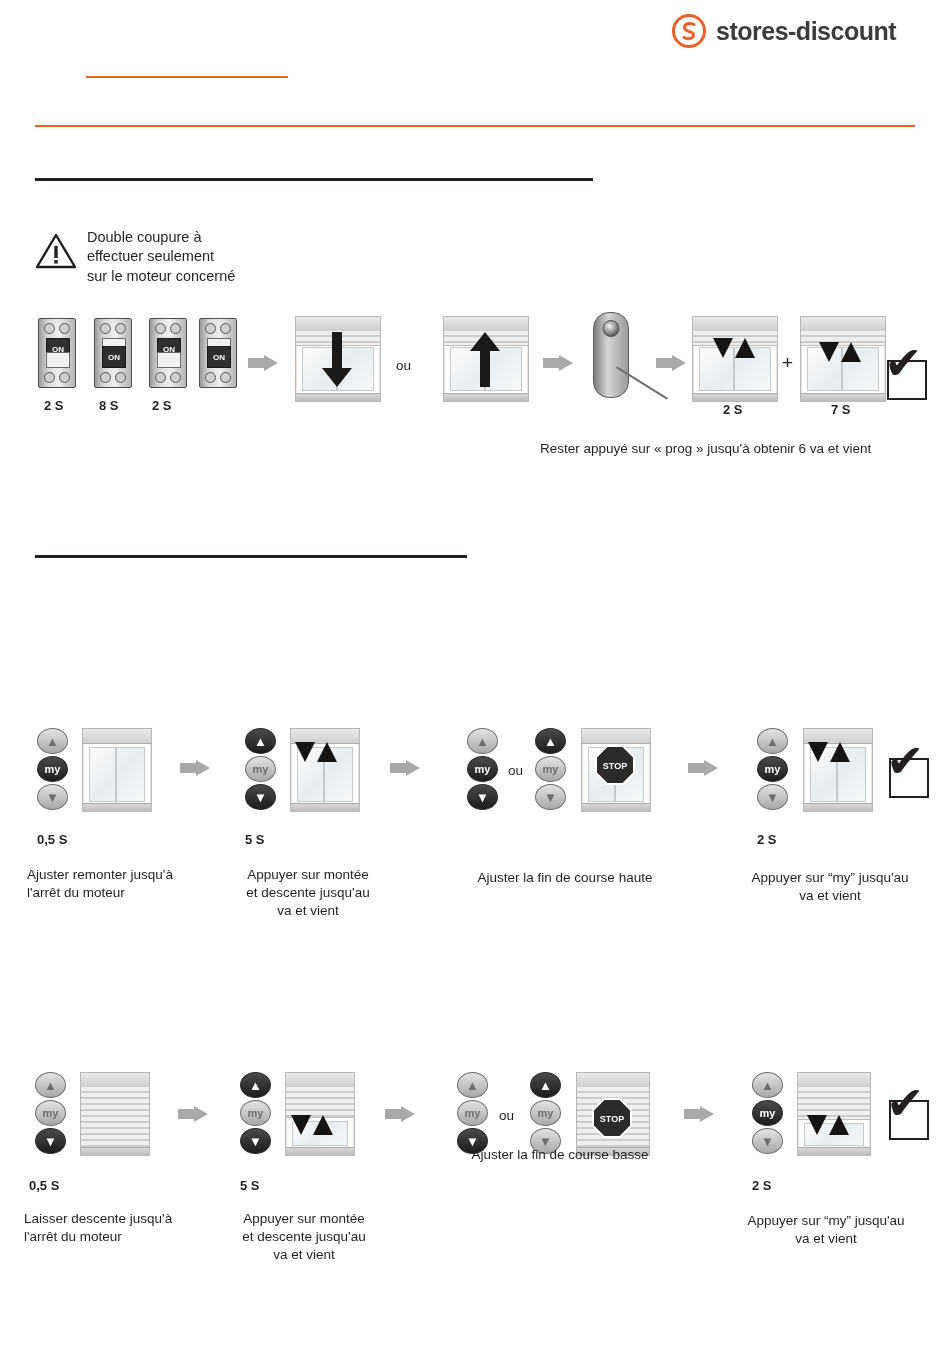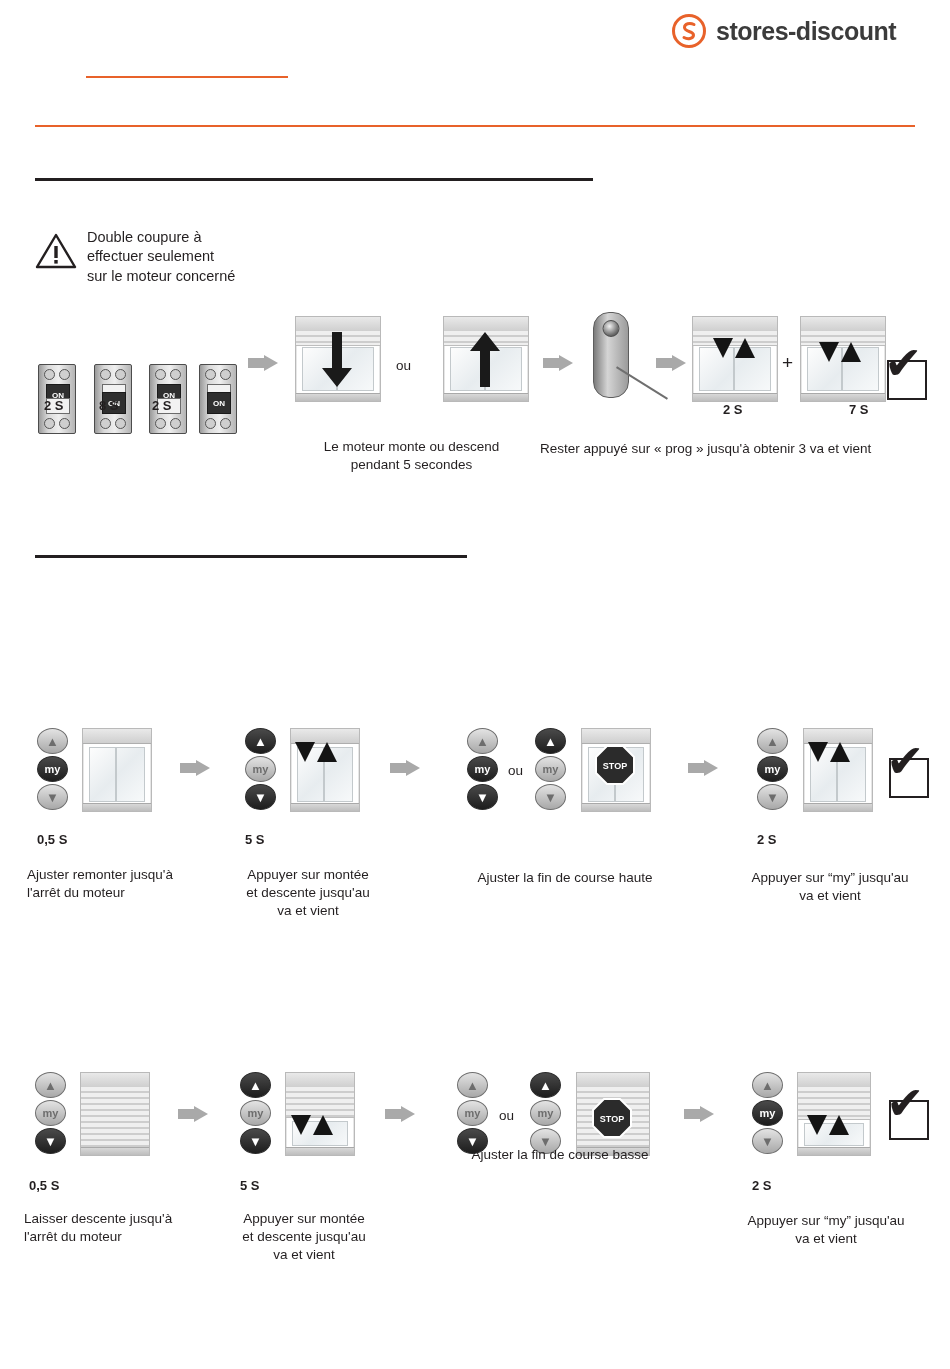--- a/index.html
+++ b/index.html
@@ -97,21 +97,20 @@
   }
 
   
   .breaker {
     position: absolute;
     width: 36px;
     height: 68px;
     background: linear-gradient(90deg,#9a9a9a 0%, #d9d9d9 25%, #efefef 55%, #b4b4b4 100%);
     border: 1px solid #4c4c4c;
     border-radius: 2px;
-    margin-top: 46px;
   }
   .breaker .scr {
     position: absolute;
     width: 9px; height: 9px;
     border: 1px solid #555;
     border-radius: 50%;
     background: #cfcfcf;
   }
   .breaker .scr.a { left: 5px; top: 4px; }
   .breaker .scr.b { left: 20px; top: 4px; }
@@ -381,22 +380,20 @@
     <div class="glass" style="top:30px; bottom:10px;"></div>
     <div class="mullion" style="left:40px; top:30px; bottom:10px;"></div>
     <div class="sill"></div>
   </div>
   <span class="black-arrow" style="left:468px; top:332px;">
     <svg width="34" height="56" viewBox="0 0 34 56">
       <path d="M12 55 H22 V19 H32 L17 0 L2 19 H12 Z" fill="#1a1a1a"></path>
     </svg>
   </span>
 
-  <div class="caption center" style="left:274px; top:438px; width:275px;">Le moteur monte ou descend
-pendant 5 secondes</div>
 
   <span class="grey-arrow" style="left:543px; top:355px;">
     <svg width="30" height="16" viewBox="0 0 30 16">
       <path d="M0 3 H16 V0 L30 8 L16 16 V13 H0 Z" fill="#a9a9a9"></path>
     </svg>
   </span>
 
   <div class="remote" style="left:593px; top:312px;">
     <span class="cam"></span>
   </div>
@@ -431,26 +428,26 @@
     <div class="glass" style="top:30px; bottom:10px;"></div>
     <div class="mullion" style="left:40px; top:30px; bottom:10px;"></div>
     <div class="sill"></div>
   </div>
   <span class="vv" style="left:818px; top:340px;">
     <svg width="44" height="26" viewBox="0 0 44 26">
       <path d="M1 2 H21 L11 22 Z" fill="#141414"></path>
       <path d="M23 22 H43 L33 2 Z" fill="#141414"></path>
     </svg>
   </span>
-  <div class="time-label" style="left:849px; top:402px;">7 S</div>
+  <div class="time-label" style="left:831px; top:402px;">7 S</div>
 
   <div class="checkbox" style="left:887px; top:360px;"></div>
   <span class="checkmark" style="left:884px; top:340px;">✔</span>
 
-  <div class="caption" style="left:540px; top:440px; width:400px;">Rester appuyé sur « prog » jusqu'à obtenir 3 va et vient</div>
+  <div class="caption" style="left:540px; top:440px; width:400px;">Rester appuyé sur « prog » jusqu'à obtenir 6 va et vient</div>
 
   <div class="rule" style="left:35px; top:555px; width:432px; height:3px;"></div>
 
   <div class="btn-col" style="left:37px; top:728px;">
     <div class="rbtn grey">
         <span class="chev">▲</span>
       </div>
     <div class="rbtn dark">my</div>
     <div class="rbtn grey">
         <span class="chev">▼</span>

